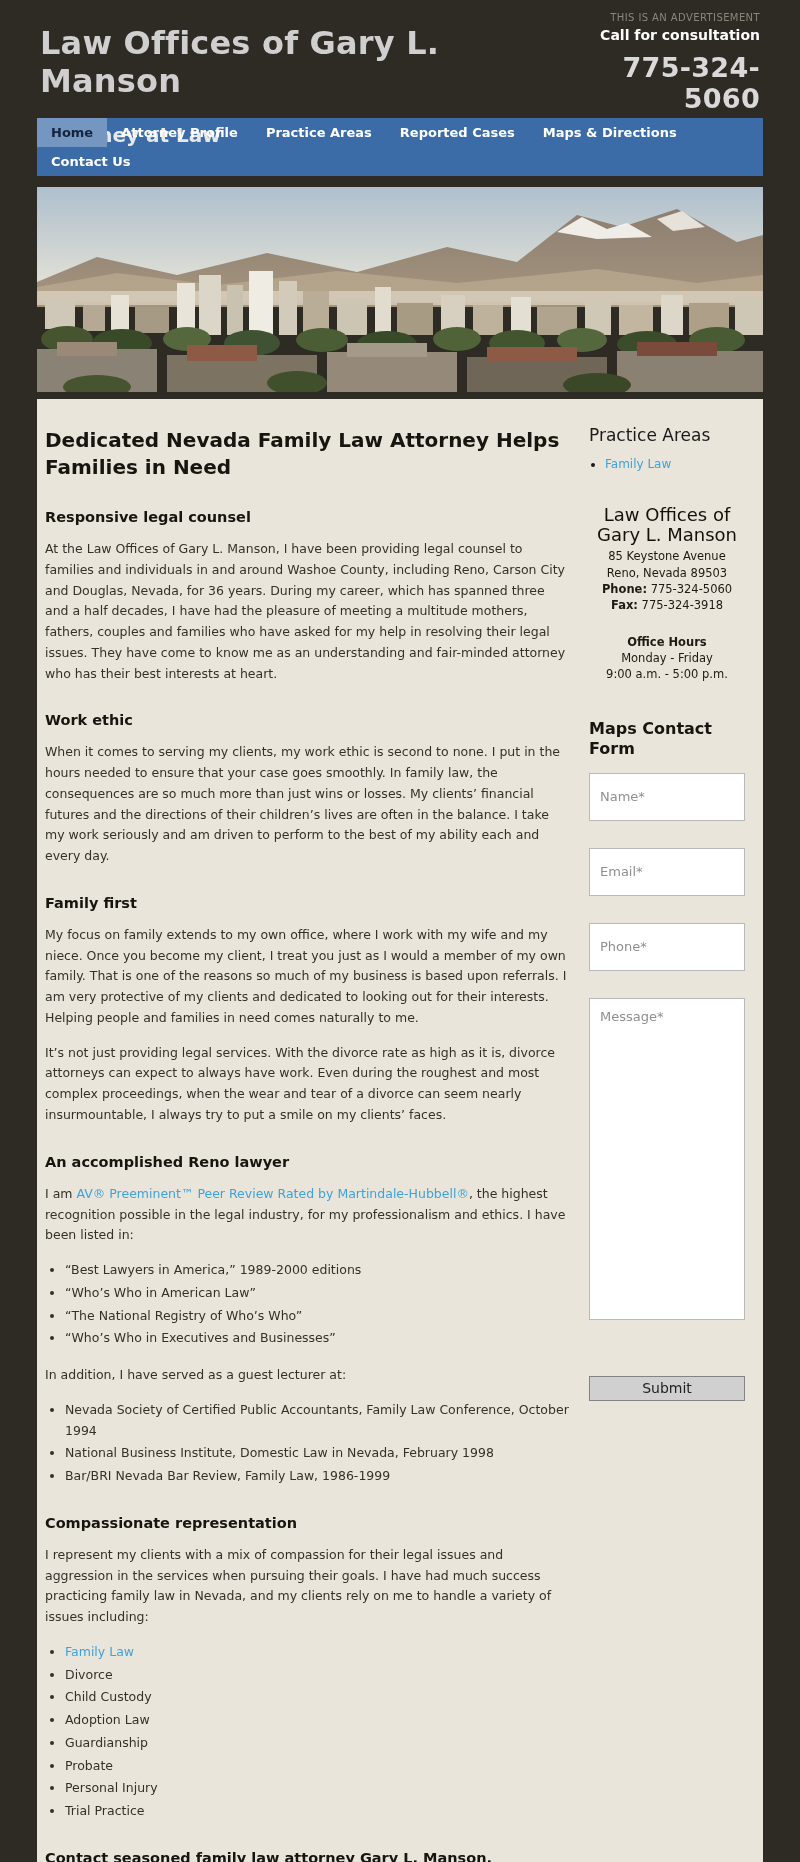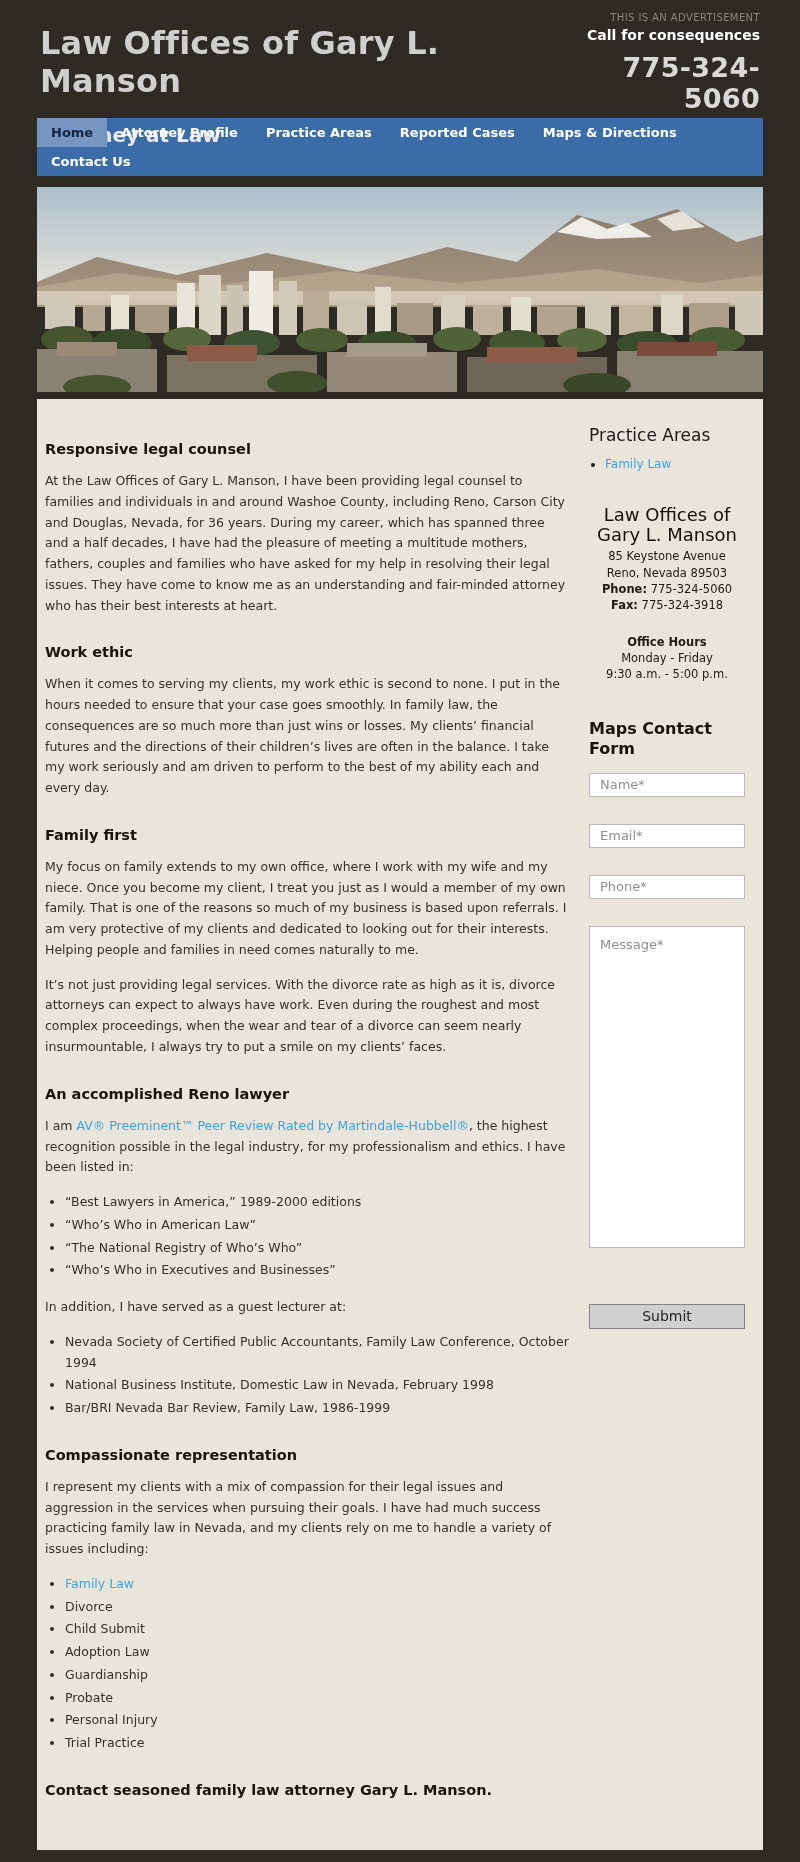--- a/index.html
+++ b/index.html
@@ -46,21 +46,21 @@
   .sb-practice-heading { font-size: 17px; font-weight: normal; color: #1b1b1b; margin: 12px 0 12px 0; }
   .sb-practice-list { margin: 0; padding-left: 16px; font-size: 12px; }
   .sb-practice-list li { margin: 2px 0; }
   .firm-card { text-align: center; margin-top: 34px; }
   .firm-name { font-size: 18px; line-height: 1.12; color: #14110b; }
   .firm-addr { font-size: 11.5px; line-height: 1.42; margin-top: 3px; }
   .firm-hours { font-size: 11.5px; line-height: 1.42; margin-top: 20px; text-align: center; }
   .b { font-weight: bold; }
   .form-heading { font-size: 16px; font-weight: bold; line-height: 1.25; margin: 36px 0 14px 0; color: #17150f; }
   .qc-input {
-    width: 100%; height: 24px; margin-bottom: 27px; background: #fff;
+    width: 100%; height: 48px; margin-bottom: 27px; background: #fff;
     border: 1px solid #b9b9b9; padding: 0 10px; font-size: 13px; color: #14532d;
     font-family: "DejaVu Sans", sans-serif;
   }
   .qc-textarea {
     width: 100%; height: 322px; background: #fff; border: 1px solid #b9b9b9;
     padding: 10px; font-size: 13px; color: #555; resize: none; margin-bottom: 0;
     font-family: "DejaVu Sans", sans-serif;
   }
   .qc-input::placeholder, .qc-textarea::placeholder { color: #8f8f8f; }
   .qc-submit {
@@ -74,21 +74,21 @@
 
 <div class="page">
 
   <div class="header">
     <div>
       <div class="site-title">Law Offices of Gary L. Manson</div>
       <div class="tagline">Attorney at Law</div>
     </div>
     <div class="header-right">
       <div class="ad-note">THIS IS AN ADVERTISEMENT</div>
-      <div class="call-line">Call for consequences</div>
+      <div class="call-line">Call for consultation</div>
       <div class="phone-big">775-324-5060</div>
     </div>
   </div>
 
   <div class="nav">
     <div class="nav-item active">Home</div>
     <div class="nav-item">Attorney Profile</div>
     <div class="nav-item">Practice Areas</div>
     <div class="nav-item">Reported Cases</div>
     <div class="nav-item">Maps &amp; Directions</div>
@@ -170,20 +170,21 @@
         <ellipse cx="260" cy="196" rx="30" ry="12" fill="#41502c"></ellipse>
         <ellipse cx="560" cy="198" rx="34" ry="12" fill="#3a4828"></ellipse>
         <ellipse cx="60" cy="200" rx="34" ry="12" fill="#46552f"></ellipse>
       </g>
     </svg>
   </div>
 
   <div class="content">
 
     <div class="main">
+      <h1>Dedicated Nevada Family Law Attorney Helps Families in Need</h1>
 
       <h3>Responsive legal counsel</h3>
       <p>At the Law Offices of Gary L. Manson, I have been providing legal counsel to families and individuals in and around Washoe County, including Reno, Carson City and Douglas, Nevada, for 36 years. During my career, which has spanned three and a half decades, I have had the pleasure of meeting a multitude mothers, fathers, couples and families who have asked for my help in resolving their legal issues. They have come to know me as an understanding and fair-minded attorney who has their best interests at heart.</p>
 
       <h3>Work ethic</h3>
       <p>When it comes to serving my clients, my work ethic is second to none. I put in the hours needed to ensure that your case goes smoothly. In family law, the consequences are so much more than just wins or losses. My clients’ financial futures and the directions of their children’s lives are often in the balance. I take my work seriously and am driven to perform to the best of my ability each and every day.</p>
 
       <h3>Family first</h3>
       <p>My focus on family extends to my own office, where I work with my wife and my niece. Once you become my client, I treat you just as I would a member of my own family. That is one of the reasons so much of my business is based upon referrals. I am very protective of my clients and dedicated to looking out for their interests. Helping people and families in need comes naturally to me.</p>
       <p>It’s not just providing legal services. With the divorce rate as high as it is, divorce attorneys can expect to always have work. Even during the roughest and most complex proceedings, when the wear and tear of a divorce can seem nearly insurmountable, I always try to put a smile on my clients’ faces.</p>
@@ -205,21 +206,21 @@
         <li>National Business Institute, Domestic Law in Nevada, February 1998</li>
         <li>Bar/BRI Nevada Bar Review, Family Law, 1986-1999</li>
       </ul>
 
       <h3>Compassionate representation</h3>
       <p>I represent my clients with a mix of compassion for their legal issues and aggression in the services when pursuing their goals. I have had much success practicing family law in Nevada, and my clients rely on me to handle a variety of issues including:</p>
 
       <ul>
         <li><a class="link">Family Law</a></li>
         <li>Divorce</li>
-        <li>Child Submit</li>
+        <li>Child Custody</li>
         <li>Adoption Law</li>
         <li>Guardianship</li>
         <li>Probate</li>
         <li>Personal Injury</li>
         <li>Trial Practice</li>
       </ul>
 
       <h3>Contact seasoned family law attorney Gary L. Manson.</h3>
 
     </div>
@@ -237,21 +238,21 @@
         </div>
         <div class="firm-addr">
           <div>85 Keystone Avenue</div>
           <div>Reno, Nevada 89503</div>
           <div><span class="b">Phone:</span><span> 775-324-5060</span></div>
           <div><span class="b">Fax:</span><span> 775-324-3918</span></div>
         </div>
         <div class="firm-hours">
           <div class="b">Office Hours</div>
           <div>Monday - Friday</div>
-          <div>9:30 a.m. - 5:00 p.m.</div>
+          <div>9:00 a.m. - 5:00 p.m.</div>
         </div>
       </div>
 
       <div class="form-heading">Maps Contact Form</div>
       <form>
         <input class="qc-input" type="text" placeholder="Name*" style="">
         <input class="qc-input" type="text" placeholder="Email*" style="">
         <input class="qc-input" type="text" placeholder="Phone*" style="">
         <textarea class="qc-textarea" placeholder="Message*" style=""></textarea>
         <button class="qc-submit" type="submit">Submit</button>

